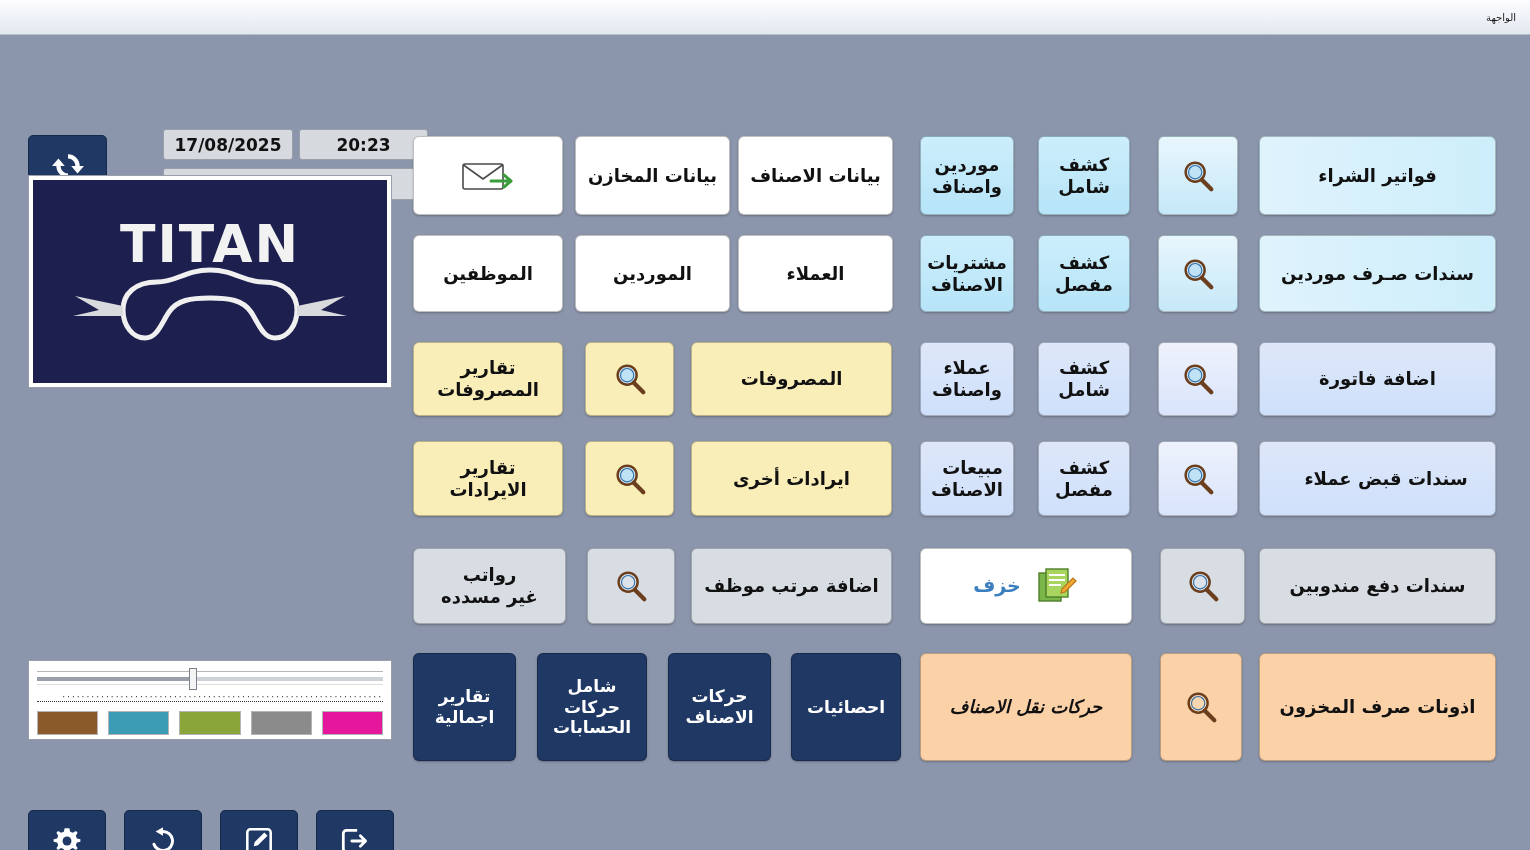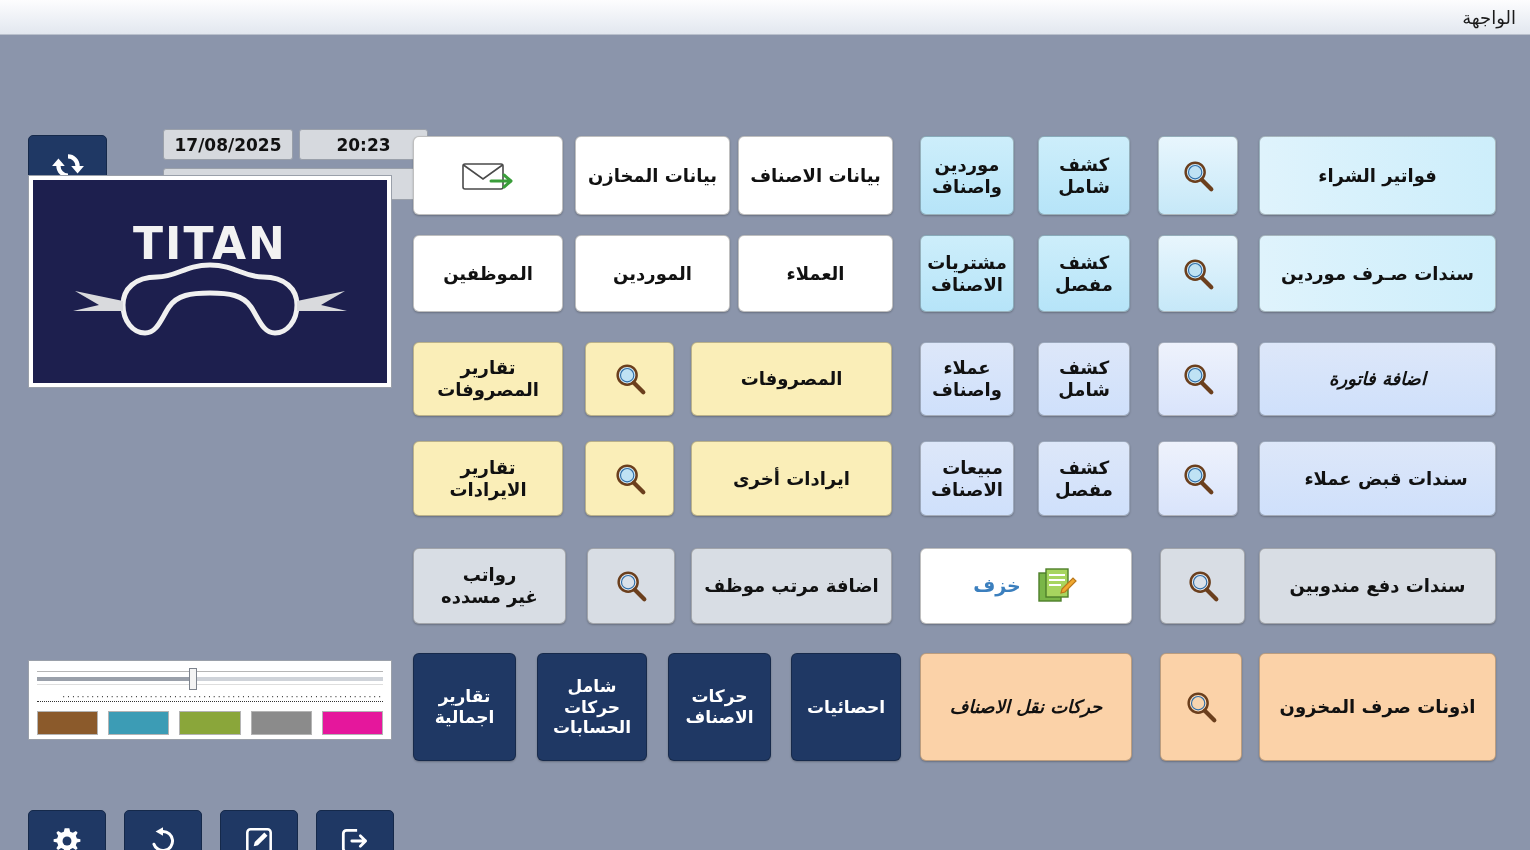--- a/index.html
+++ b/index.html
@@ -14,21 +14,21 @@
   
   .titlebar {
     height: 35px;
     background: linear-gradient(to bottom, #fdfdfe 0%, #eef1f6 55%, #e2e7ef 100%);
     border-bottom: 1px solid #b9c0cc;
     display: flex;
     align-items: center;
     padding: 0 14px;
   }
   .titlebar .title {
-    font-size: 18px;
+    font-size: 10px;
     color: #1b1b1b;
   }
 
   
   .workspace {
     position: relative;
     width: 1530px;
     height: 815px;
     background: #8b95ab;
   }
@@ -86,21 +86,21 @@
     width: 100%; height: 100%;
     background: #1d1f4e;
     position: relative;
     overflow: hidden;
     display: flex; align-items: center; justify-content: center;
     flex-direction: column;
   }
   .logo-text {
     font-family: "DejaVu Sans", sans-serif;
     font-weight: bold;
-    font-size: 44px;
+    font-size: 52px;
     letter-spacing: 2px;
     color: #f2f2f2;
     position: relative;
     z-index: 3;
     margin-bottom: -6px;
   }
   .tooth {
     position: relative;
     z-index: 2;
     width: 290px; height: 96px;
@@ -349,21 +349,21 @@
 واصناف</div>
     <div class="tile lblue" style="left:1038px; top:307px; width:92px; height:74px; white-space:pre-line;">كشف
 شامل</div>
     <div class="tile search bl" style="left:1158px; top:307px; width:80px; height:74px;">
       <svg class="lens" viewBox="0 0 40 40">
         <circle cx="17" cy="16" r="10" fill="#cfe9f7" stroke="#6b3f1d" stroke-width="2.6"></circle>
         <circle cx="17" cy="16" r="7" fill="#bfe2f4" stroke="#2f6ea8" stroke-width="1.2"></circle>
         <path d="M24 24 L34 34" stroke="#6b3f1d" stroke-width="4.5" stroke-linecap="round"></path>
       </svg>
     </div>
-    <div class="tile lblue" style="left:1259px; top:307px; width:237px; height:74px;font-style:italic;">اضافة فاتورة</div>
+    <div class="tile lblue" style="left:1259px; top:307px; width:237px; height:74px;">اضافة فاتورة</div>
 
     <div class="tile yellow" style="left:413px; top:406px; width:150px; height:75px; white-space:pre-line;">تقارير
 الايرادات</div>
     <div class="tile search ye" style="left:585px; top:406px; width:89px; height:75px;">
       <svg class="lens" viewBox="0 0 40 40">
         <circle cx="17" cy="16" r="10" fill="#cfe9f7" stroke="#6b3f1d" stroke-width="2.6"></circle>
         <circle cx="17" cy="16" r="7" fill="#bfe2f4" stroke="#2f6ea8" stroke-width="1.2"></circle>
         <path d="M24 24 L34 34" stroke="#6b3f1d" stroke-width="4.5" stroke-linecap="round"></path>
       </svg>
     </div>

